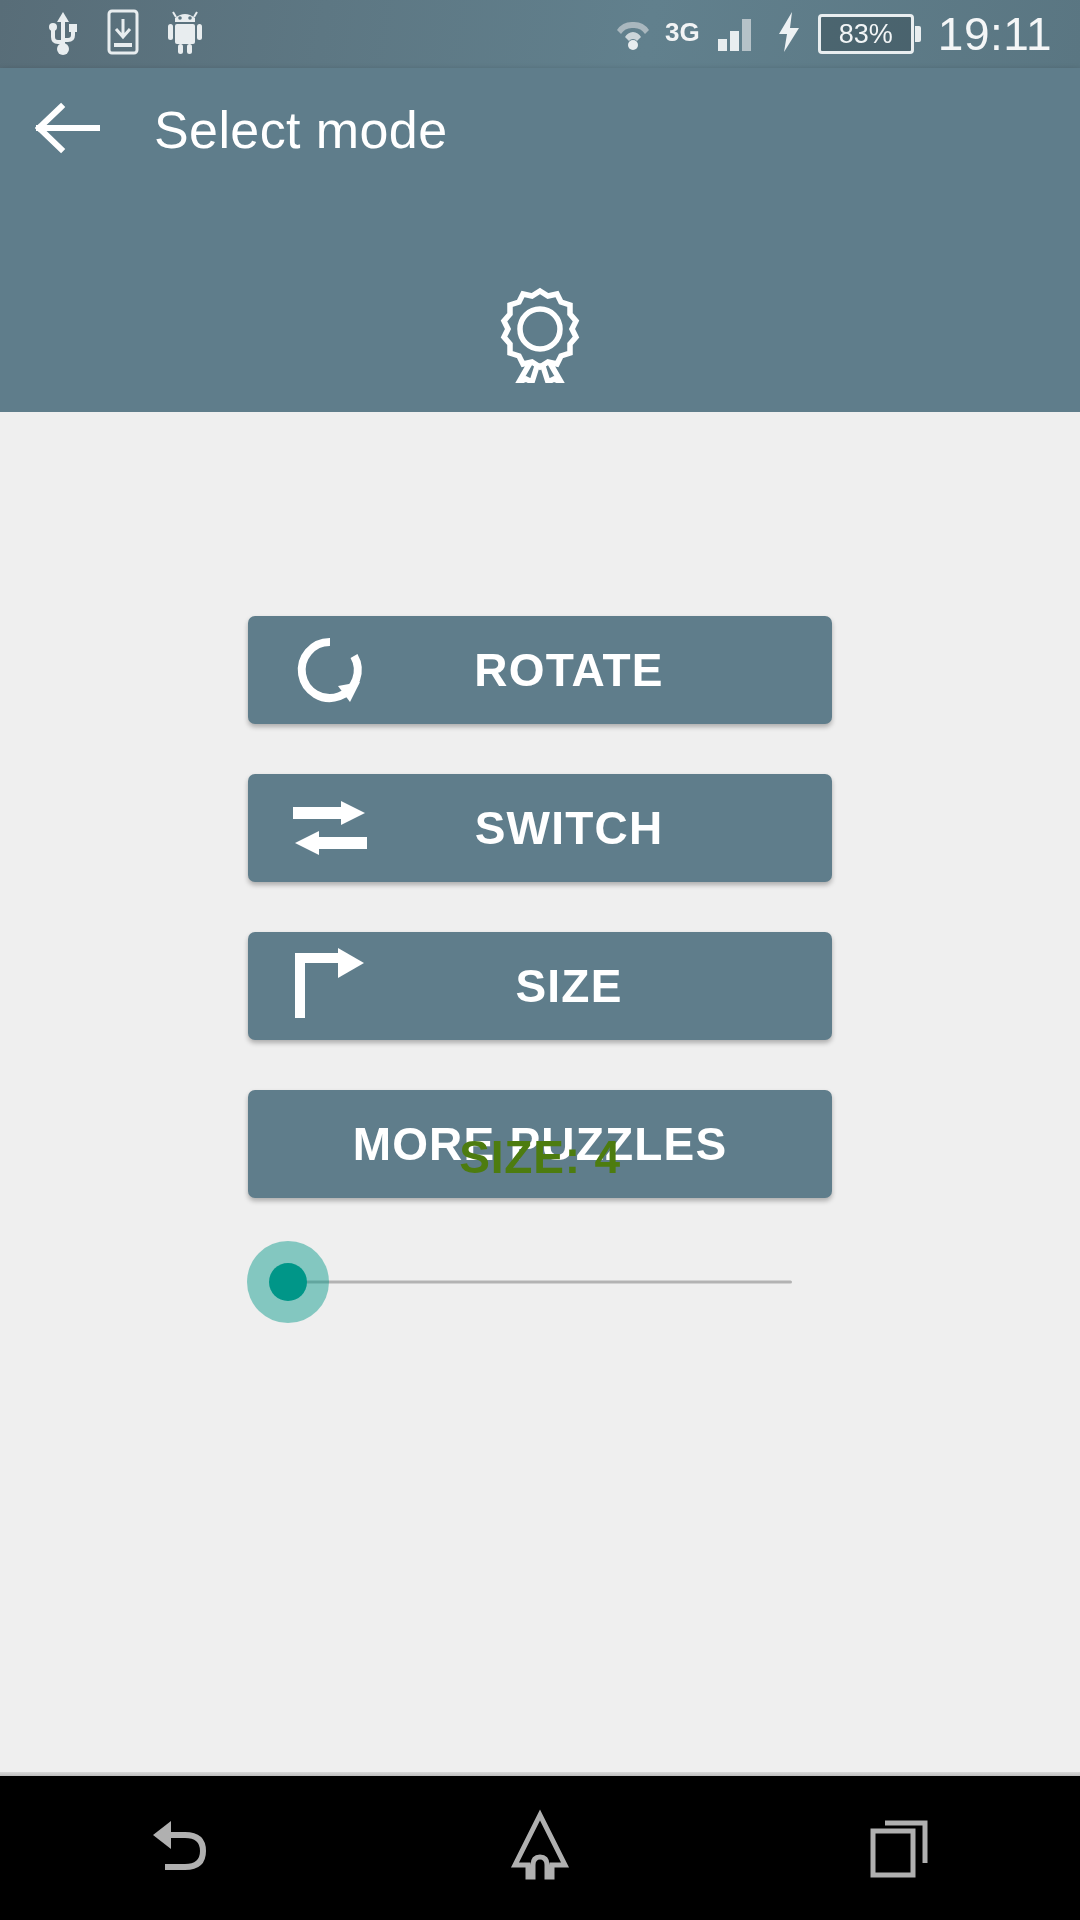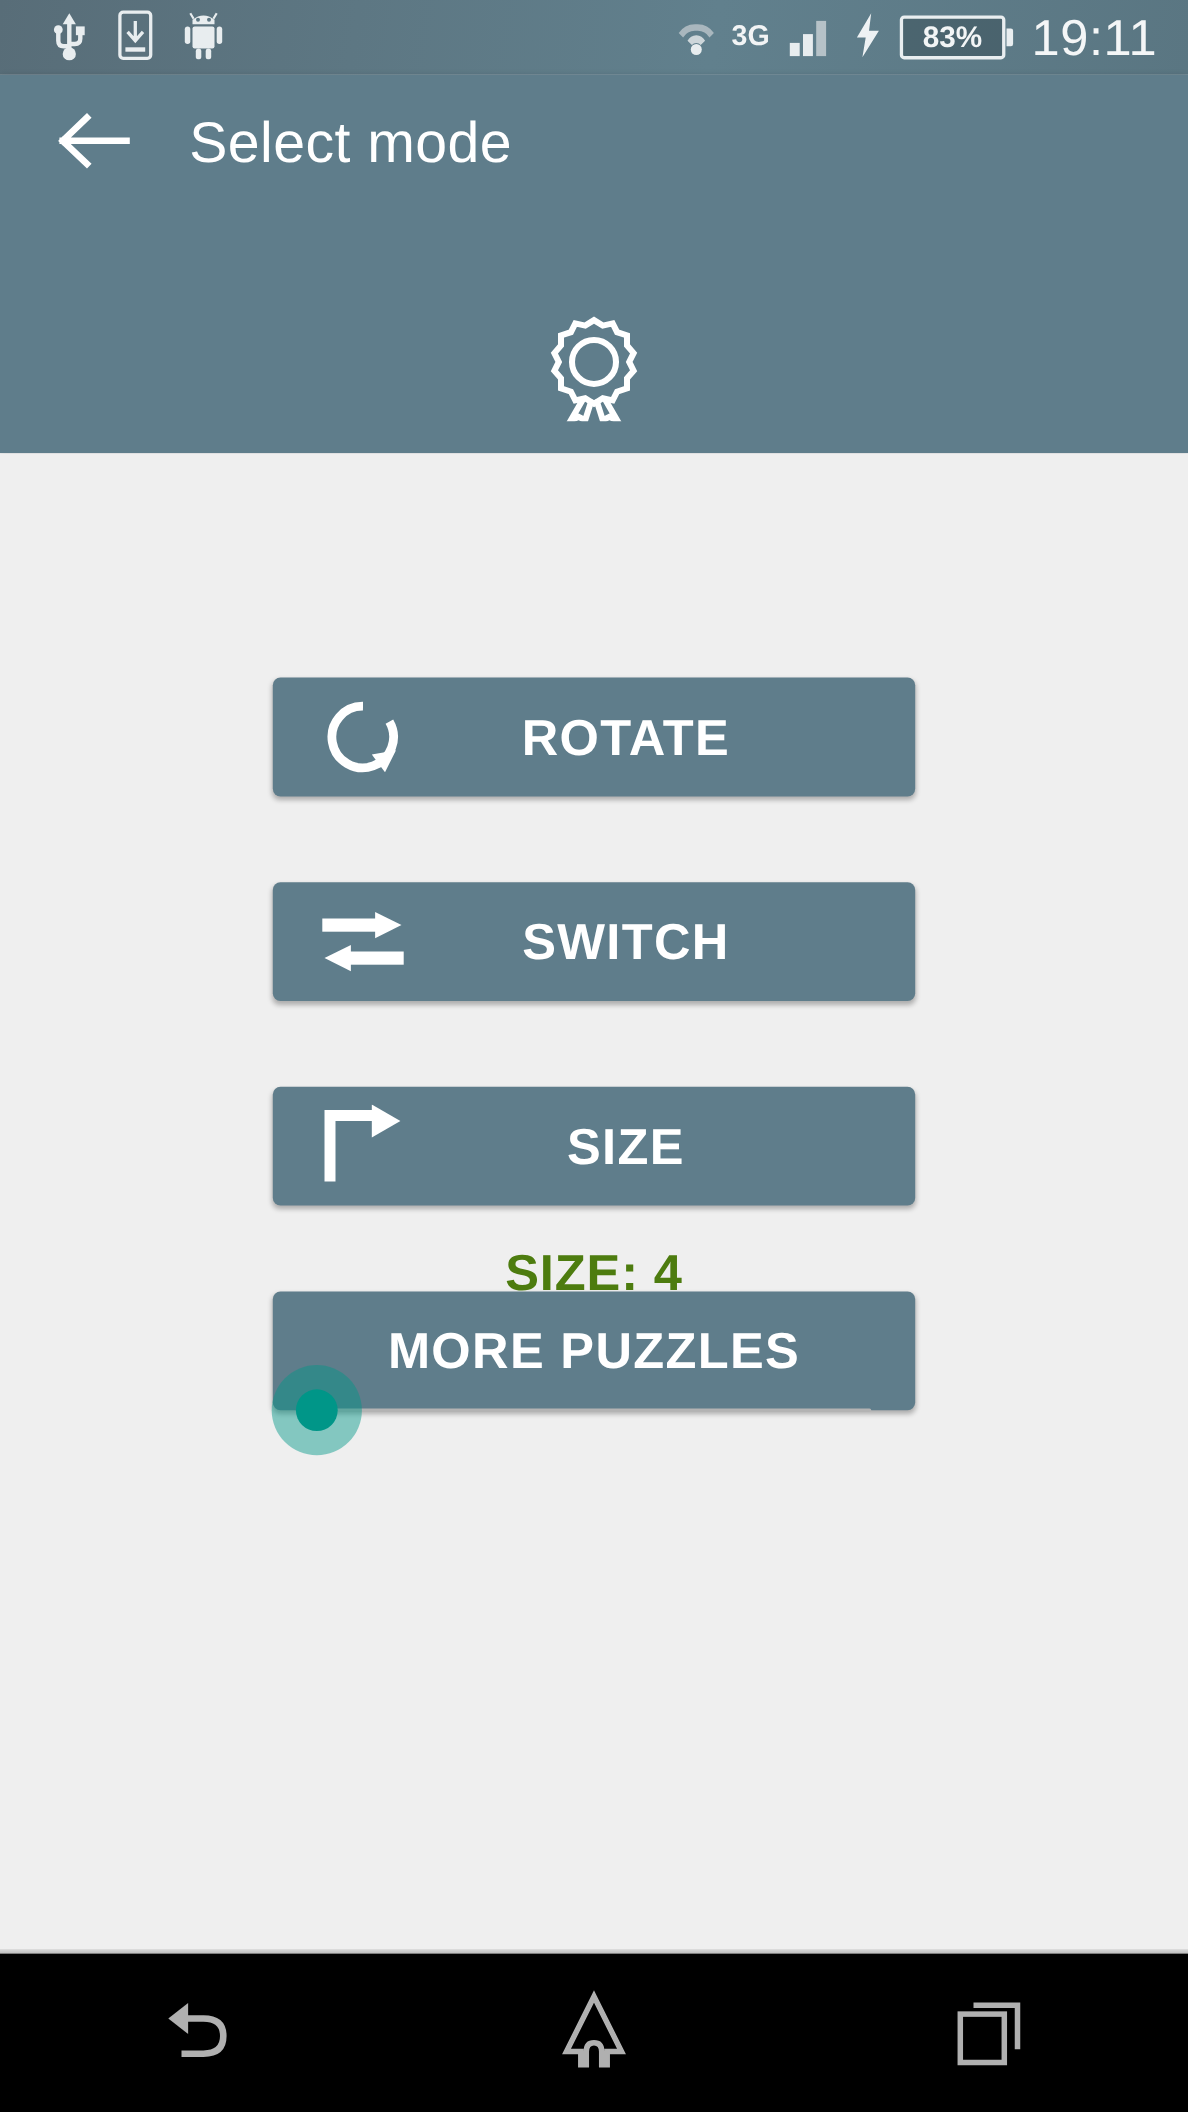--- a/index.html
+++ b/index.html
@@ -27,33 +27,33 @@
   .sb-clock {
     color:#f4f6f7; font-size:46px; font-weight:400; letter-spacing:0.5px;
     line-height:1; margin-left:8px;
   }
   .battery-wrap { position:relative; display:flex; align-items:center; }
   .battery-box {
     border:3px solid #e9eef0; border-radius:4px; height:40px; min-width:96px;
     display:flex; align-items:center; justify-content:center; padding:0 5px;
     background:rgba(20,30,35,0.25);
   }
-  .battery-txt { color:#f2f5f6; font-size:27px; font-weight:700; line-height:1; }
+  .battery-txt { color:#f2f5f6; font-size:27px; font-weight:400; line-height:1; }
   .battery-nub {
     position:absolute; right:-7px; top:50%; transform:translateY(-50%);
     width:6px; height:16px; background:#e9eef0; border-radius:0 2px 2px 0;
   }
 
   
   .appbar {
     position:absolute; top:68px; left:0; width:1080px; height:344px;
     background:#5f7d8b;
     box-shadow:0 3px 7px rgba(0,0,0,0.33);
   }
-  .appbar-row { display:flex; align-items:center; height:124px; padding-left:48px; }
+  .appbar-row { display:flex; align-items:center; height:124px; padding-left:30px; }
   .back-btn {
     width:76px; height:76px; display:flex; align-items:center; justify-content:center;
     cursor:pointer; flex:none;
   }
   .appbar-title {
     color:#ffffff; font-size:52px; font-weight:400; letter-spacing:0.4px;
     margin-left:48px; white-space:nowrap;
   }
   .award-btn {
     position:absolute; left:50%; transform:translateX(-50%);
@@ -61,21 +61,21 @@
     display:flex; align-items:center; justify-content:center; cursor:pointer;
   }
 
   
   .content {
     position:absolute; top:412px; left:0; width:1080px; height:1364px;
     background:#efefef;
   }
   .mode-list {
     position:absolute; top:204px; left:0; width:1080px;
-    display:flex; flex-direction:column; align-items:center; gap:78px;
+    display:flex; flex-direction:column; align-items:center; gap:50px;
   }
   .mode-btn {
     position:relative; width:584px; height:108px;
     background:#5f7d8b; border:none; border-radius:7px;
     box-shadow:0 3px 5px rgba(0,0,0,0.28);
     display:flex; align-items:center; cursor:pointer; overflow:hidden;
   }
   .mode-icon {
     position:absolute; left:40px; top:50%; transform:translateY(-50%);
     width:84px; height:84px; display:flex; align-items:center; justify-content:center;

